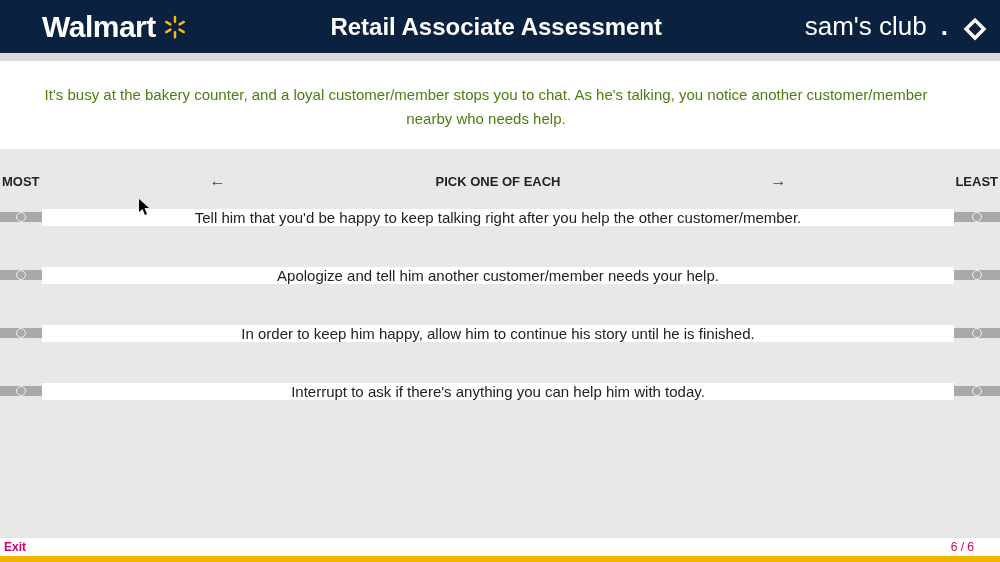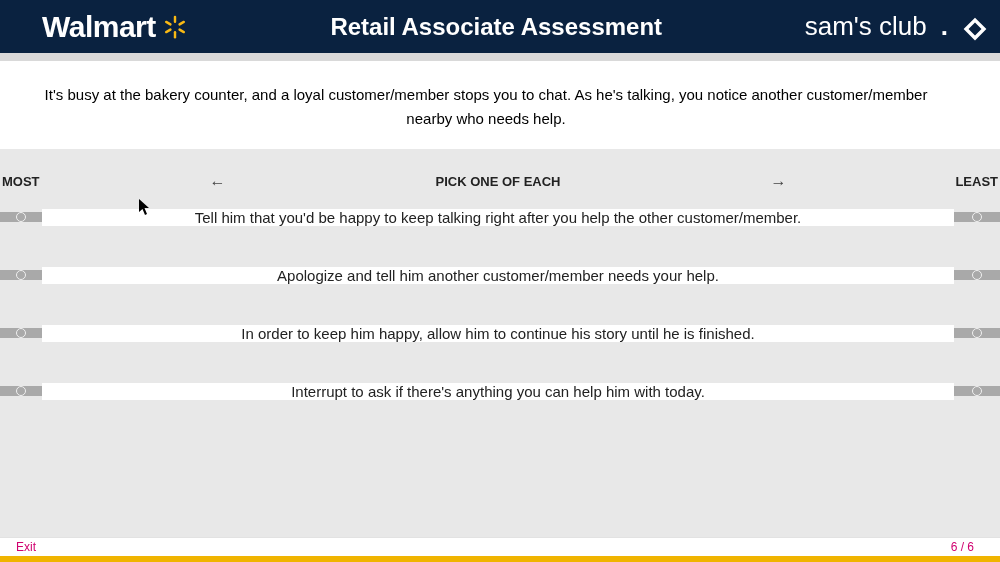--- a/index.html
+++ b/index.html
@@ -28,21 +28,21 @@
   .brand-right .dot { font-weight: 700; }
   .diamond { width: 26px; height: 26px; }
 
   .strip { height: 8px; background: #d9d9d9; }
 
   .scenario {
     background: #fff;
     padding: 22px 50px 18px 22px;
     text-align: center;
     font-size: 15px;
-    color: #000000;
+    color: #4d7c0f;
     line-height: 1.6;
   }
   .scenario .q { font-weight: 700; margin-top: 6px; }
 
   .gap1 { height: 22px; background: #e8e8e8; }
 
   .colhead {
     height: 20px;
     background: #e8e8e8;
     display: flex;
@@ -98,21 +98,21 @@
     border-top: 1px solid #e2e2e2;
   }
   .footer .bar {
     display: flex;
     justify-content: space-between;
     align-items: center;
     height: 18px;
     padding: 0 4px;
     font-size: 12px;
   }
-  .exit { color: #d0006f; cursor: pointer; font-weight: 400; margin-left: 12px; }
+  .exit { color: #d0006f; cursor: pointer; font-weight: 700; }
   .pager { color: #d0006f; padding-right: 22px; text-align: right; }
   .progress {
     height: 6px;
     width: 100%;
     background: #f0b400;
   }
 
   .cursor {
     position: absolute;
     left: 138px;

